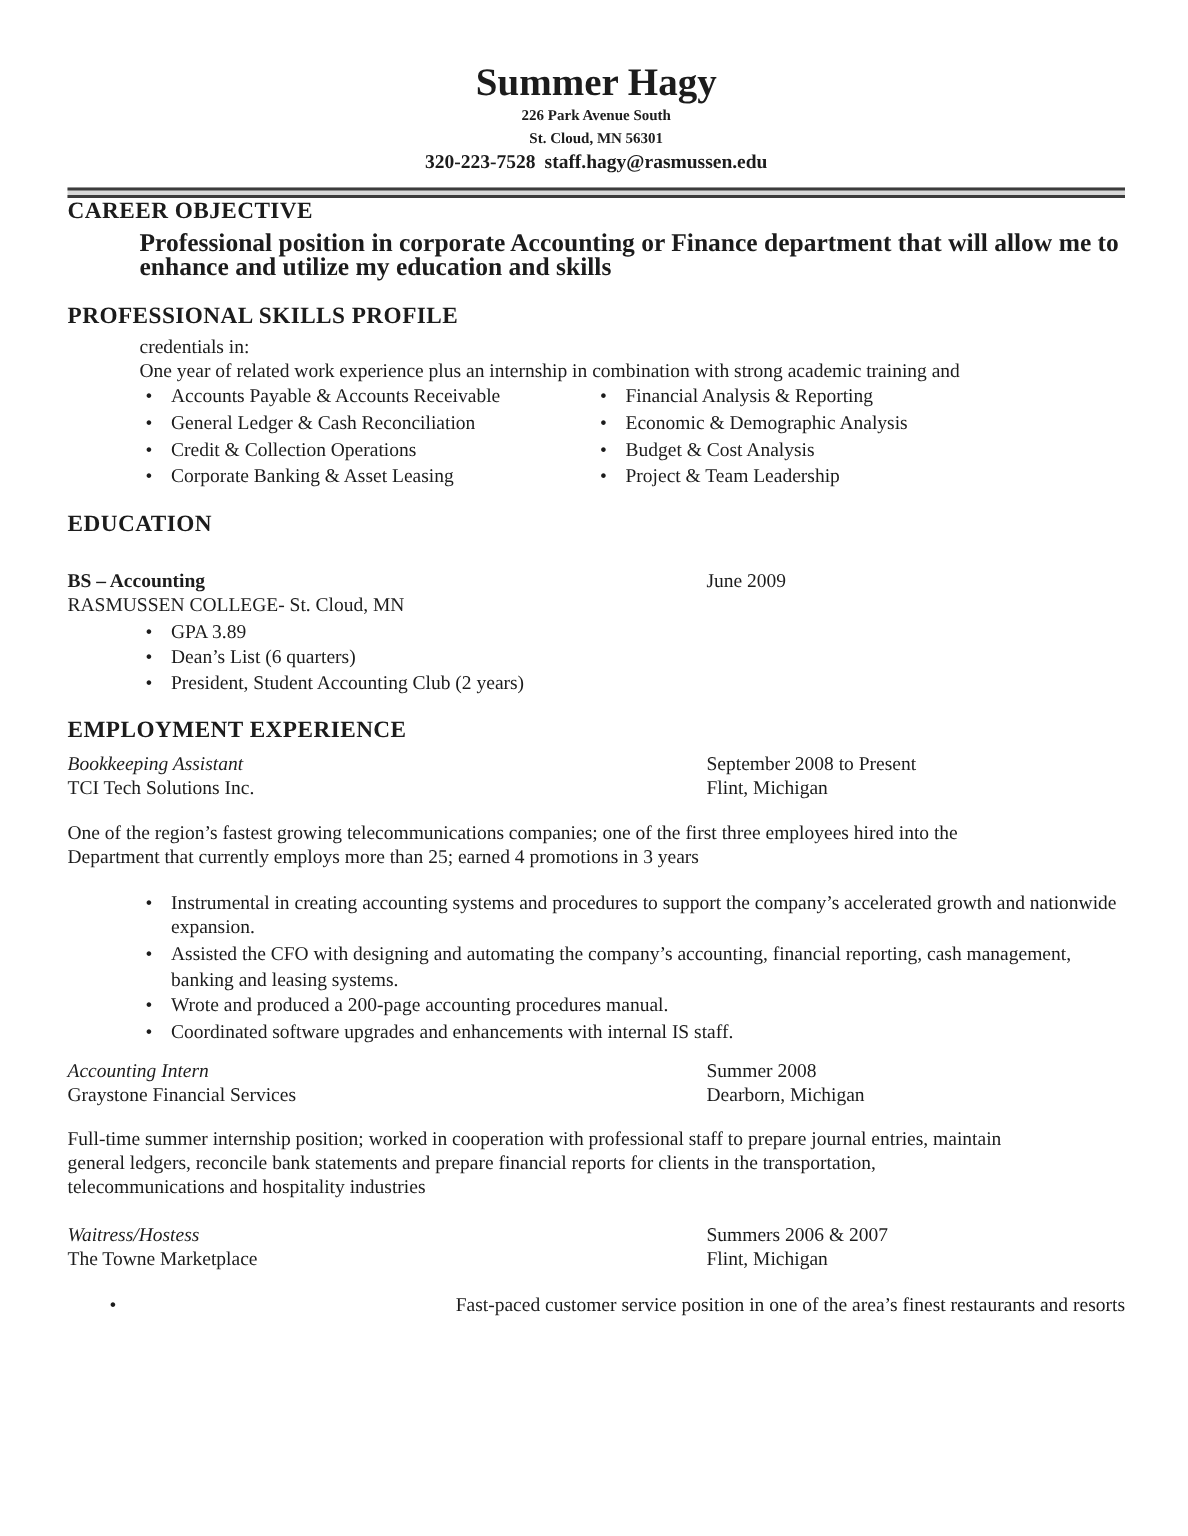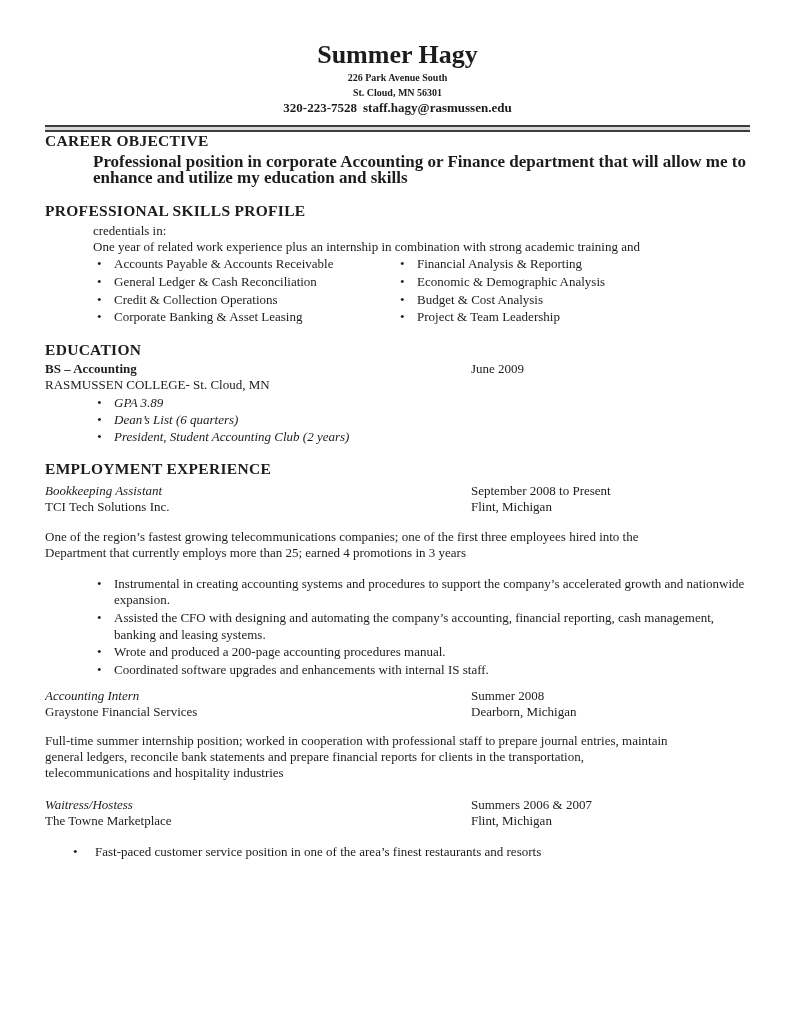--- a/index.html
+++ b/index.html
@@ -60,34 +60,34 @@
   li.tight { padding-left: 50px; }
   li.tight::before { content: "•"; position: absolute; left: 28px; top: 0; }
 
   .skills-cols { display: flex; margin-top: 1px; }
   .skills-cols ul.c1 { width: 355px; flex: 0 0 355px; }
   .skills-cols ul.c2 { flex: 1; }
 
   .row { position: relative; line-height: 16px; }
   .row .right { position: absolute; left: 426px; top: 0; white-space: nowrap; }
 
-  .edu-head { margin-top: 2px; }
+  .edu-head { margin-top: 20px; }
   .degree { font-weight: bold; }
   .edu-list { margin-top: 2px; }
-  .edu-list li { line-height: 16px; margin-bottom: 1px; font-style: italic; }
+  .edu-list li { line-height: 16px; margin-bottom: 1px; }
 
   .job1-head { margin-top: 5px; }
   .job2-head { margin-top: 10px; }
   .job3-head { margin-top: 16px; }
   .job-title { font-style: italic; }
   .job-summary { margin: 14px 0 0 0; line-height: 16px; }
   .job-summary2 { margin: 13px 0 0 0; line-height: 16px; }
   .job-bullets { margin-top: 15px; }
   .job3-bullets { margin-top: 15px; }
-  .job3-bullets li { line-height: 16px; margin-bottom: 1.5px; }
+  .job3-bullets li { line-height: 16px; margin-bottom: 1.5px; text-align: right; }
 </style>
 </head>
 <body>
 
 <div class="page">
 
   <div class="doc-header">
     <div class="doc-name">Summer Hagy</div>
     <div class="doc-addr">226 Park Avenue South</div>
     <div class="doc-addr">St. Cloud, MN 56301</div>

